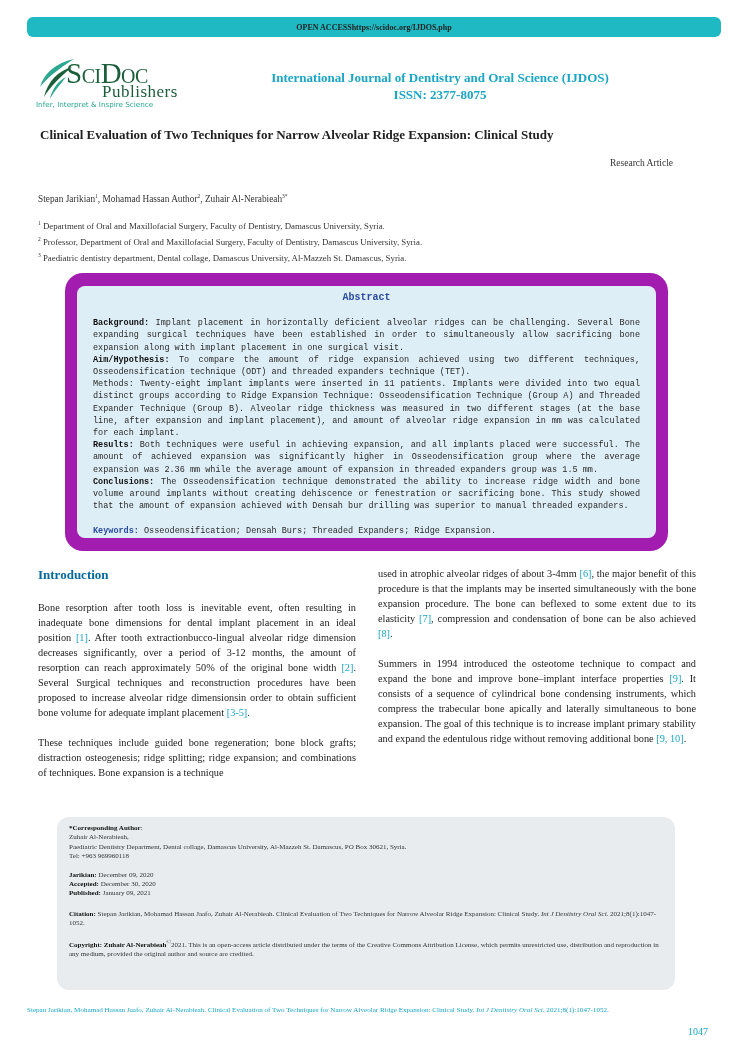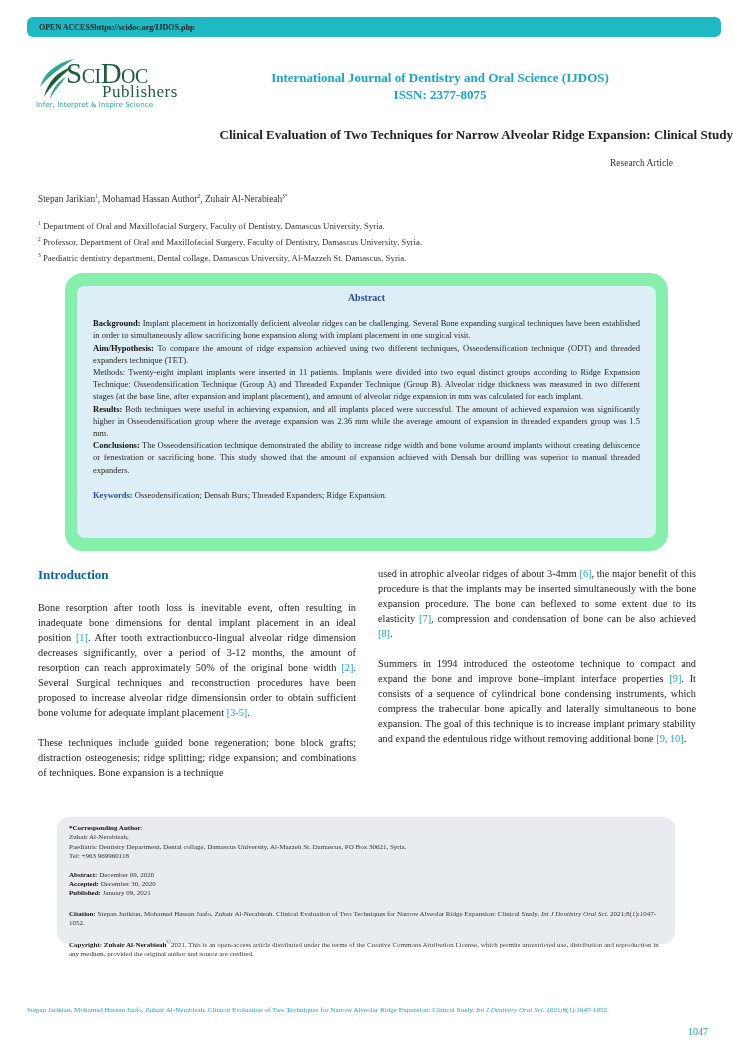--- a/index.html
+++ b/index.html
@@ -2,44 +2,44 @@
 <html><head>
 <meta charset="utf-8">
 <style>
   * { box-sizing: border-box; margin: 0; padding: 0; }
   html, body { width: 733px; height: 1044px; background: #ffffff; overflow: hidden; }
   body { position: relative; font-family: "Liberation Serif", "DejaVu Serif", serif; color: #222; }
 
   .topbar {
     position: absolute; left: 27px; top: 17px; width: 694px; height: 13px;
     background: #1fb9c3; border-radius: 6px 6px 6px 6px;
-    display: flex; justify-content: flex-start; align-items: center;
+    display: flex; justify-content: center; align-items: center;
     padding: 10px 12px;
   }
   .topbar span { font-size: 8px; font-weight: bold; color: #222; }
   .topbar .url { font-weight: bold; }
 
   .logo { position: absolute; left: 36px; top: 57px; width: 160px; height: 56px; }
   .logo svg { position: absolute; left: 0; top: 0; }
   .logo .sci { position: absolute; left: 30px; top: 0px; font-size: 29px; color: #1b5e3a; font-family: "Liberation Serif", serif; letter-spacing: -0.5px; font-variant: small-caps; }
   .logo .pub { position: absolute; left: 66px; top: 25px; font-size: 17px; color: #1b5e3a; font-family: "Liberation Serif", serif; letter-spacing: 0.5px; }
   .logo .tag { position: absolute; left: 0px; top: 43px; font-size: 7.2px; color: #2ba88f; font-family: "DejaVu Sans", sans-serif; white-space: nowrap; }
 
   .journal { position: absolute; left: 230px; top: 69px; width: 420px; text-align: center; color: #1aa6c6; font-weight: bold; font-size: 13px; line-height: 17px; }
 
-  .title { position: absolute; left: 0; top: 127px; width: 733px; text-align: right; font-weight: bold; font-size: 13px; color: #222; padding-left: 40px; }
+  .title { position: absolute; left: 0; top: 127px; width: 733px; text-align: left; font-weight: bold; font-size: 13px; color: #222; padding-left: 40px; }
   .rtype { position: absolute; right: 60px; top: 158px; font-size: 9.5px; color: #333; }
   .authors { position: absolute; left: 38px; top: 193px; font-size: 9.3px; color: #333; }
   .authors sup { font-size: 5.5px; }
   .affils { position: absolute; left: 38px; top: 217px; font-size: 8.8px; color: #333; line-height: 13px; }
   .affils sup { font-size: 5.5px; }
 
   .abstract-outer {
     position: absolute; left: 65px; top: 273px; width: 603px; height: 278px;
-    background: #86efac; border-radius: 18px;
+    background: #a21caf; border-radius: 18px; font-family: Liberation Mono, monospace;
   }
   .abstract-inner {
     position: absolute; left: 12px; top: 13px; width: 579px; height: 252px;
     background: #ddeef6; border-radius: 8px;
     padding: 6px 16px 0 16px;
     font-size: 8.5px; line-height: 12.2px; color: #2a2a2a; text-align: justify;
   }
   .abstract-title { text-align: center; color: #2b4aa0; font-weight: bold; font-size: 10px; margin-bottom: 13px; }
   .abstract-inner b { color: #111; }
   .abstract-inner p { margin: 0; }
@@ -47,21 +47,21 @@
   .kw b { color: #2b4aa0; }
 
   .col { position: absolute; font-size: 10.3px; line-height: 15px; color: #222; text-align: justify; }
   .col-left { left: 38px; top: 566px; width: 318px; }
   .col-right { left: 378px; top: 566px; width: 318px; }
   .h-intro { color: #0369a1; font-weight: bold; font-size: 13px; margin-bottom: 17px; margin-top: 0; line-height: 17px; }
   .col p { margin-bottom: 15px; }
   .ref { color: #1aa6c6; }
 
   .corr-box {
-    position: absolute; left: 57px; top: 817px; width: 618px; height: 127px;
+    position: absolute; left: 57px; top: 817px; width: 618px; height: 173px;
     background: #e8ecee; border-radius: 12px;
     padding: 7px 12px 16px 12px;
     font-size: 7px; line-height: 9.4px; color: #333;
   }
   .corr-box b { color: #111; }
   .corr-box .gap { height: 9px; }
   .corr-box .gap2 { height: 11px; }
   .corr-box i { font-style: italic; }
 
   .foot-cite { position: absolute; left: 27px; top: 1005px; width: 680px; font-size: 7.1px; line-height: 10px; color: #1aa6c6; }
@@ -129,21 +129,21 @@
   <p><span>used in atrophic alveolar ridges of about 3-4mm </span><a class="ref">[6]</a><span>, the major benefit of this procedure is that the implants may be inserted simultaneously with the bone expansion procedure. The bone can beflexed to some extent due to its elasticity </span><a class="ref">[7]</a><span>, compression and condensation of bone can be also achieved </span><a class="ref">[8]</a><span>.</span></p>
   <p><span>Summers in 1994 introduced the osteotome technique to compact and expand the bone and improve bone–implant interface properties </span><a class="ref">[9]</a><span>. It consists of a sequence of cylindrical bone condensing instruments, which compress the trabecular bone apically and laterally simultaneous to bone expansion. The goal of this technique is to increase implant primary stability and expand the edentulous ridge without removing additional bone </span><a class="ref">[9, 10]</a><span>.</span></p>
 </div>
 
 <div class="corr-box">
   <div><b>*Corresponding Author</b><span>:</span></div>
   <div>Zuhair Al-Nerabieah,</div>
   <div>Paediatric Dentistry Department, Dental collage, Damascus University, Al-Mazzeh St. Damascus, PO Box 30621, Syria.</div>
   <div>Tel: +963 969960118</div>
   <div class="gap"></div>
-  <div><b>Abstract:</b><span> December 09, 2020</span></div>
+  <div><b>Jarikian:</b><span> December 09, 2020</span></div>
   <div><b>Accepted:</b><span> December 30, 2020</span></div>
   <div><b>Published:</b><span> January 09, 2021</span></div>
   <div class="gap2"></div>
   <div><b>Citation:</b><span> Stepan Jarikian, Mohamad Hassan Jaafo, Zuhair Al-Nerabieah. Clinical Evaluation of Two Techniques for Narrow Alveolar Ridge Expansion: Clinical Study. </span><i>Int J Dentistry Oral Sci.</i><span> 2021;8(1):1047-1052.</span></div>
   <div class="gap"></div>
   <div><b>Copyright: Zuhair Al-Nerabieah</b><sup>©</sup><span>2021. This is an open-access article distributed under the terms of the Creative Commons Attribution License, which permits unrestricted use, distribution and reproduction in any medium, provided the original author and source are credited.</span></div>
 </div>
 
 <div class="foot-cite"><span>Stepan Jarikian, Mohamad Hassan Jaafo, Zuhair Al-Nerabieah. Clinical Evaluation of Two Techniques for Narrow Alveolar Ridge Expansion: Clinical Study. </span><i>Int J Dentistry Oral Sci.</i><span> 2021;8(1):1047-1052.</span></div>
 <div class="page-num">1047</div>

